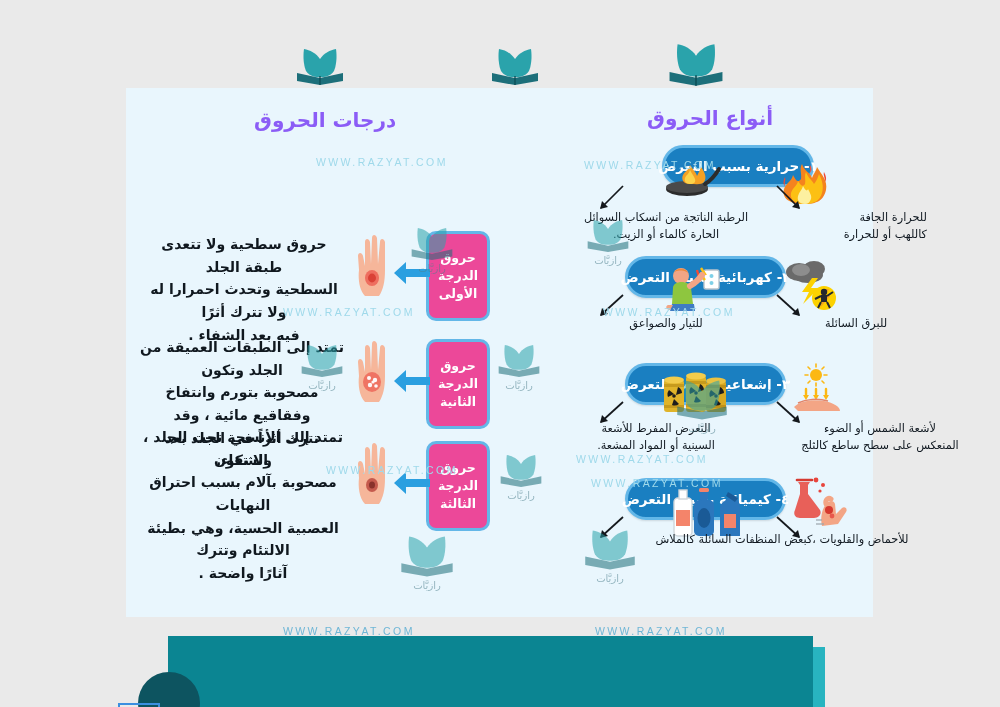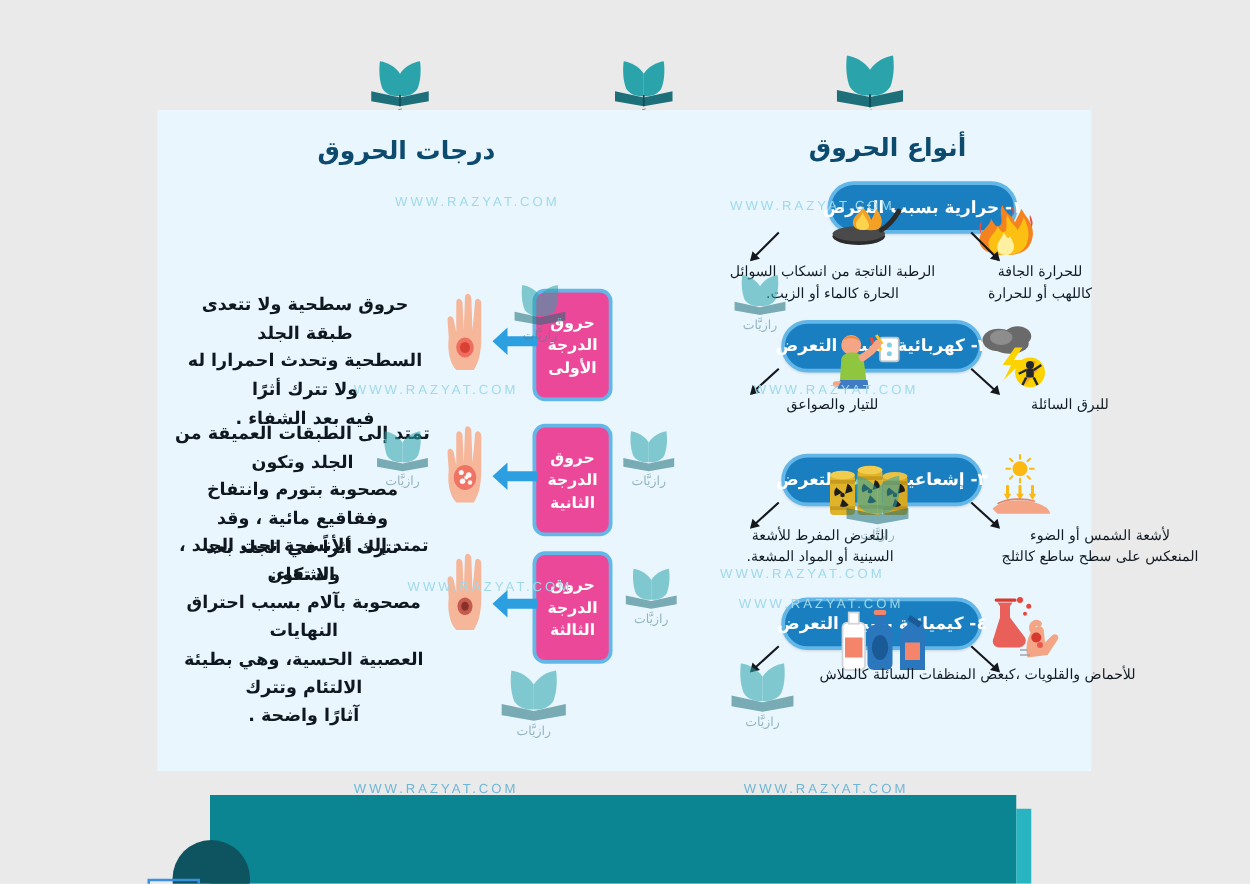--- a/index.html
+++ b/index.html
@@ -16,21 +16,21 @@
   
   .canvas{position:absolute;left:126px;top:88px;width:747px;height:529px;background:#e9f6fd;}
   
   .wm-url{position:absolute;color:#9fd9ea;font-size:10.5px;letter-spacing:2.4px;
           font-family:"Liberation Sans",sans-serif;white-space:nowrap;user-select:none;}
   .wm-logo{position:absolute;width:62px;text-align:center;user-select:none;}
   .wm-logo svg{display:block;margin:0 auto;}
   .wm-logo .wm-name{font-size:10px;color:#4d7f8c;margin-top:1px;font-family:"DejaVu Sans",sans-serif;}
   .wm-logo.faded{opacity:.55;}
   
-  .h-main{position:absolute;font-size:20px;font-weight:bold;color:#0c4a6e;direction:rtl;white-space:nowrap;}
+  .h-main{position:absolute;font-size:20px;font-weight:bold;color:#8b5cf6;direction:rtl;white-space:nowrap;}
   .h-sub{position:absolute;font-size:15.5px;font-weight:bold;color:#1f9ad6;direction:rtl;text-align:center;line-height:1.28;}
   
   .pill{position:absolute;background:#1a7fc1;border:3px solid #63b7e8;border-radius:22px;
         color:#ffffff;font-size:13.5px;font-weight:bold;direction:rtl;
         display:flex;align-items:center;justify-content:center;white-space:nowrap;
         box-shadow:0 1px 2px rgba(0,0,0,.12);}
   
   .cap{position:absolute;direction:rtl;font-size:11.3px;color:#121a22;line-height:1.5;font-weight:normal;}
   .cap.c{text-align:center;}
   
@@ -106,21 +106,21 @@
   </div>
   <div class="icon" style="left:534px;top:72px;">
     <svg width="62" height="40" viewBox="0 0 62 40">
       <ellipse cx="27" cy="29" rx="21" ry="7" fill="#2c2c2c"></ellipse>
       <ellipse cx="27" cy="27" rx="21" ry="6" fill="#4a4a4a"></ellipse>
       <path d="M45 24 C52 20 56 14 59 9" stroke="#2c2c2c" stroke-width="4" fill="none" stroke-linecap="round"></path>
       <path d="M30 24 C23 24 21 19 23 15 C25 11 29 10 30 5 C33 10 36 12 37 16 C39 12 40 10 41 7 C45 12 47 18 44 22 C42 25 36 24 30 24 Z" fill="#f4a024"></path>
       <path d="M30 24 C26 24 24 21 25 18 C26 15 29 14 30 10 C32 14 34 16 35 19 C36 22 34 24 30 24 Z" fill="#fcd34a"></path>
     </svg>
   </div>
-  <div class="cap c" style="left:636px;top:122px;width:140px;">للحرارة الجافة<br>كاللهب أو للحرارة</div>
+  <div class="cap c" style="left:661px;top:122px;width:140px;text-align:right;">للحرارة الجافة<br>كاللهب أو للحرارة</div>
   <div class="cap c" style="left:440px;top:122px;width:200px;">الرطبة الناتجة من انسكاب السوائل<br>الحارة كالماء أو الزيت.</div>
   <svg class="arrow-diag" style="left:647px;top:96px;" width="36" height="30" viewBox="0 0 36 30">
     <path d="M4 2 L26 24" stroke="#14181c" stroke-width="1.7" fill="none"></path>
     <path d="M27 25 L19 23 L25 17 Z" fill="#14181c"></path>
   </svg>
   <svg class="arrow-diag" style="left:465px;top:96px;" width="36" height="30" viewBox="0 0 36 30">
     <path d="M32 2 L10 24" stroke="#14181c" stroke-width="1.7" fill="none"></path>
     <path d="M9 25 L17 23 L11 17 Z" fill="#14181c"></path>
   </svg>
 

